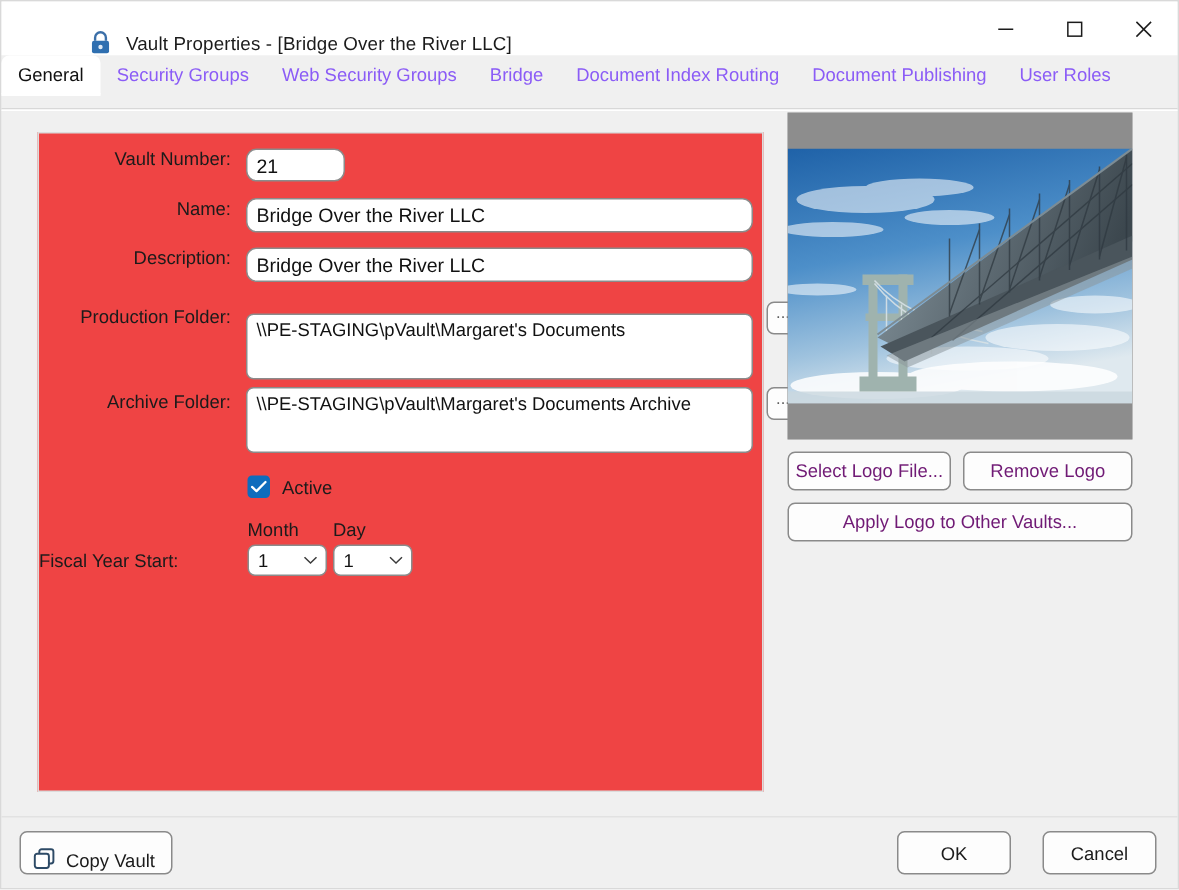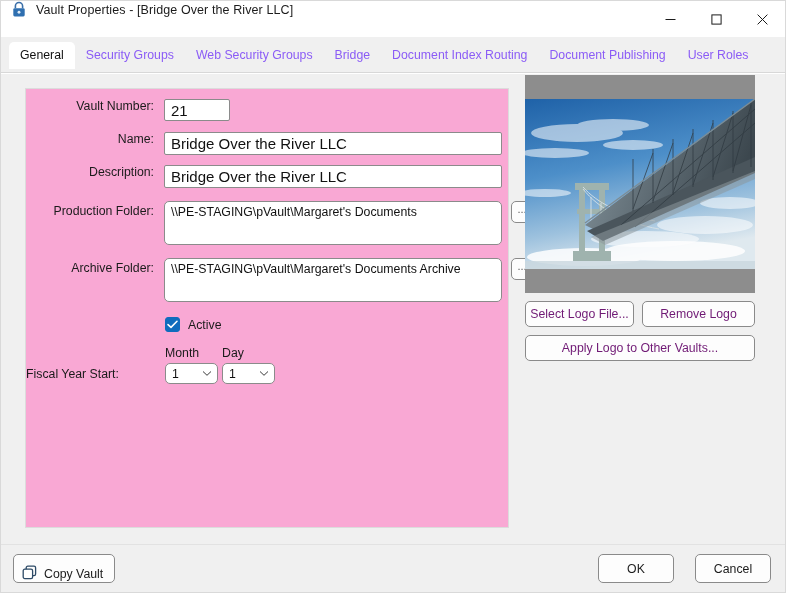--- a/index.html
+++ b/index.html
@@ -20,22 +20,23 @@
     display: flex;
     flex-direction: column;
   }
 
   
   .titlebar {
     height: 36px;
     min-height: 36px;
     background: #ffffff;
     display: flex;
-    align-items: flex-start;
+    align-items: flex-end;
     position: relative;
+    padding-left: 48px;
   }
   .title-left {
     display: flex;
     align-items: center;
     padding-left: 10px;
     gap: 9px;
   }
   .lock-icon { width: 16px; height: 17px; display: block; }
   .title-text {
     font-size: 12.5px;
@@ -56,22 +57,21 @@
   }
   .win-btn svg { display: block; }
 
   
   .tabstrip {
     height: 36px;
     min-height: 28px;
     background: #f0f0f0;
     position: relative;
     display: flex;
-    align-items: center;
-    padding-left: 8px;
+    align-items: flex-start;
   }
   .tabstrip::after {
     content: "";
     position: absolute;
     left: 0; right: 0; bottom: 0;
     height: 1px;
     background: #d8d8d8;
   }
   .tab {
     height: 26px;
@@ -104,41 +104,41 @@
     background: #f0f0f0;
     border-top: 1px solid #ffffff;
   }
 
   
   .group-panel {
     position: absolute;
     left: 24px; top: 14px;
     width: 484px; height: 440px;
     border: 1px solid #dcdcdc;
-    background: #f9a8d4;
+    background: #ef4444;
   }
 
   .field-row {
     position: absolute;
     display: flex;
     align-items: flex-start;
   }
   .field-label {
     font-size: 12.3px;
     color: #1b1b1b;
     text-align: right;
     white-space: nowrap;
   }
 
   .textbox {
     border: 1px solid #8b8b8b;
-    border-radius: 2px;
+    border-radius: 7px;
     background: #ffffff;
     font-family: "Liberation Sans", sans-serif;
-    font-size: 15px;
+    font-size: 13px;
     color: #111;
     padding: 10px 6px;
     outline: none;
   }
   .textbox.small { width: 66px; height: 21px; }
   .textbox.wide  { width: 338px; height: 23px; }
   .textarea {
     border: 1px solid #8b8b8b;
     border-radius: 5px;
     background: #ffffff;
@@ -353,21 +353,21 @@
         <input class="textbox wide" style="margin-left: 10px;" value="Bridge Over the River LLC">
       </div>
 
       <div class="field-row" style="left:0; top:76px;">
         <div class="field-label" style="width:128px;">Description:</div>
         <input class="textbox wide" style="margin-left: 10px;" value="Bridge Over the River LLC">
       </div>
 
       <div class="field-row" style="left:0; top:112px;">
         <div class="field-label" style="width:128px; padding-top:3px;">Production Folder:</div>
-        <textarea class="textarea" style="margin-left: 10px;">\\PE-STAGING\pVault\Margaret's Documents</textarea>
+        <textarea class="textarea" style="margin-left: 10px; margin-top: 8px;">\\PE-STAGING\pVault\Margaret's Documents</textarea>
         <div class="browse-btn">...</div>
       </div>
 
       <div class="field-row" style="left:0; top:169px;">
         <div class="field-label" style="width:128px; padding-top:3px;">Archive Folder:</div>
         <textarea class="textarea" style="margin-left: 10px;">\\PE-STAGING\pVault\Margaret's Documents Archive</textarea>
         <div class="browse-btn">...</div>
       </div>
 
       <div class="checkrow">

